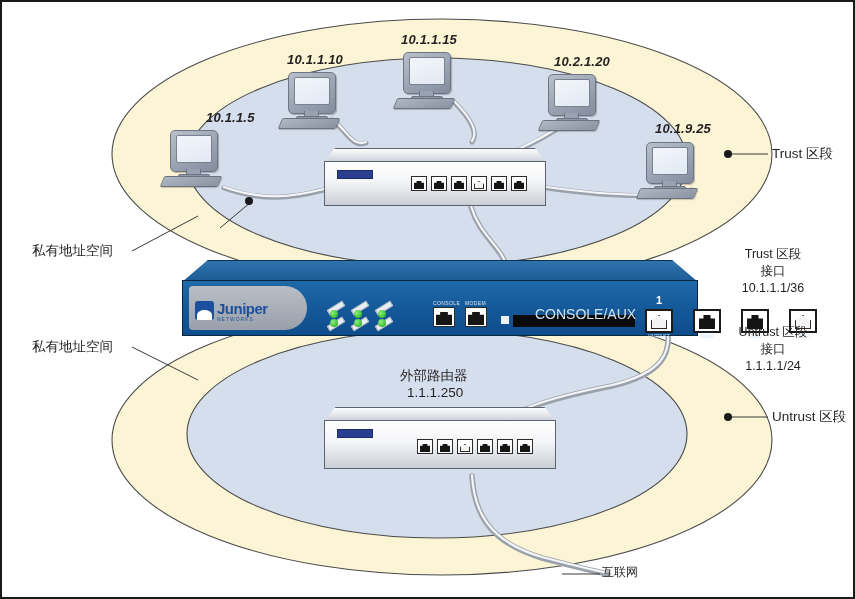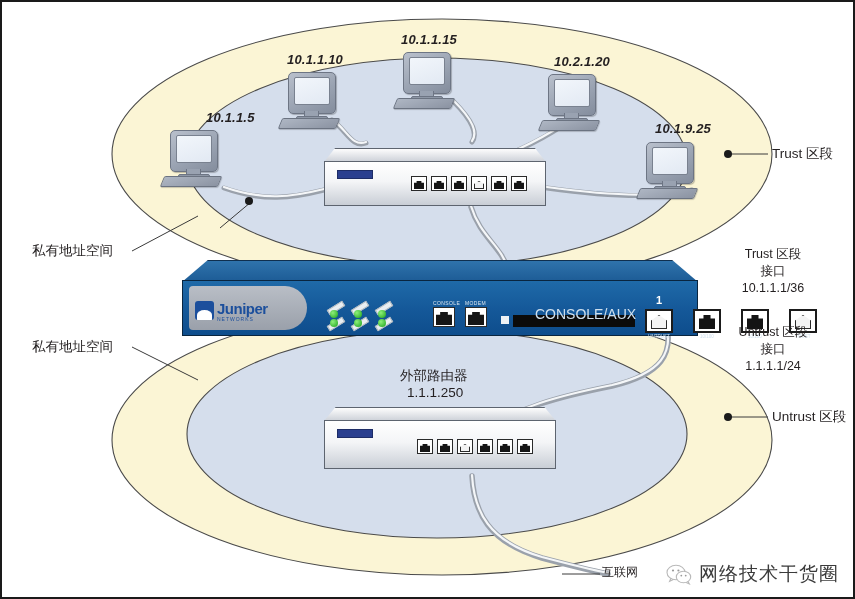--- a/index.html
+++ b/index.html
@@ -321,27 +321,14 @@
   </div>
 
   <div class="lbl ifc" style="left:716px;top:322px;width:110px;">
     <div>Untrust 区段</div>
     <div>接口</div>
     <div>1.1.1.1/24</div>
   </div>
 
   <div class="lbl cn" style="left:600px;top:563px;font-size:12px;">互联网</div>
 
-  <div id="wm">
-    <svg class="wchat" viewBox="0 0 26 21">
-      <ellipse cx="10" cy="8.5" rx="9" ry="7.2" fill="none" stroke="#b9b9b9" stroke-width="1.1"></ellipse>
-      <path d="M5,14 L3.6,17.4 L7.3,15.4" fill="none" stroke="#b9b9b9" stroke-width="1.1"></path>
-      <circle cx="7" cy="6.5" r="1.1" fill="#9a9a9a"></circle>
-      <circle cx="12.4" cy="6.5" r="1.1" fill="#9a9a9a"></circle>
-      <ellipse cx="17.5" cy="13" rx="7.2" ry="5.8" fill="#ffffff" stroke="#b9b9b9" stroke-width="1.1"></ellipse>
-      <path d="M22,17.4 L23.4,20 L20.2,18.6" fill="none" stroke="#b9b9b9" stroke-width="1.1"></path>
-      <circle cx="15.3" cy="11.6" r=".9" fill="#9a9a9a"></circle>
-      <circle cx="19.7" cy="11.6" r=".9" fill="#9a9a9a"></circle>
-    </svg>
-    <span class="wtext">网络技术干货圈</span>
-  </div>
 
 </div>
 
 </body></html>

